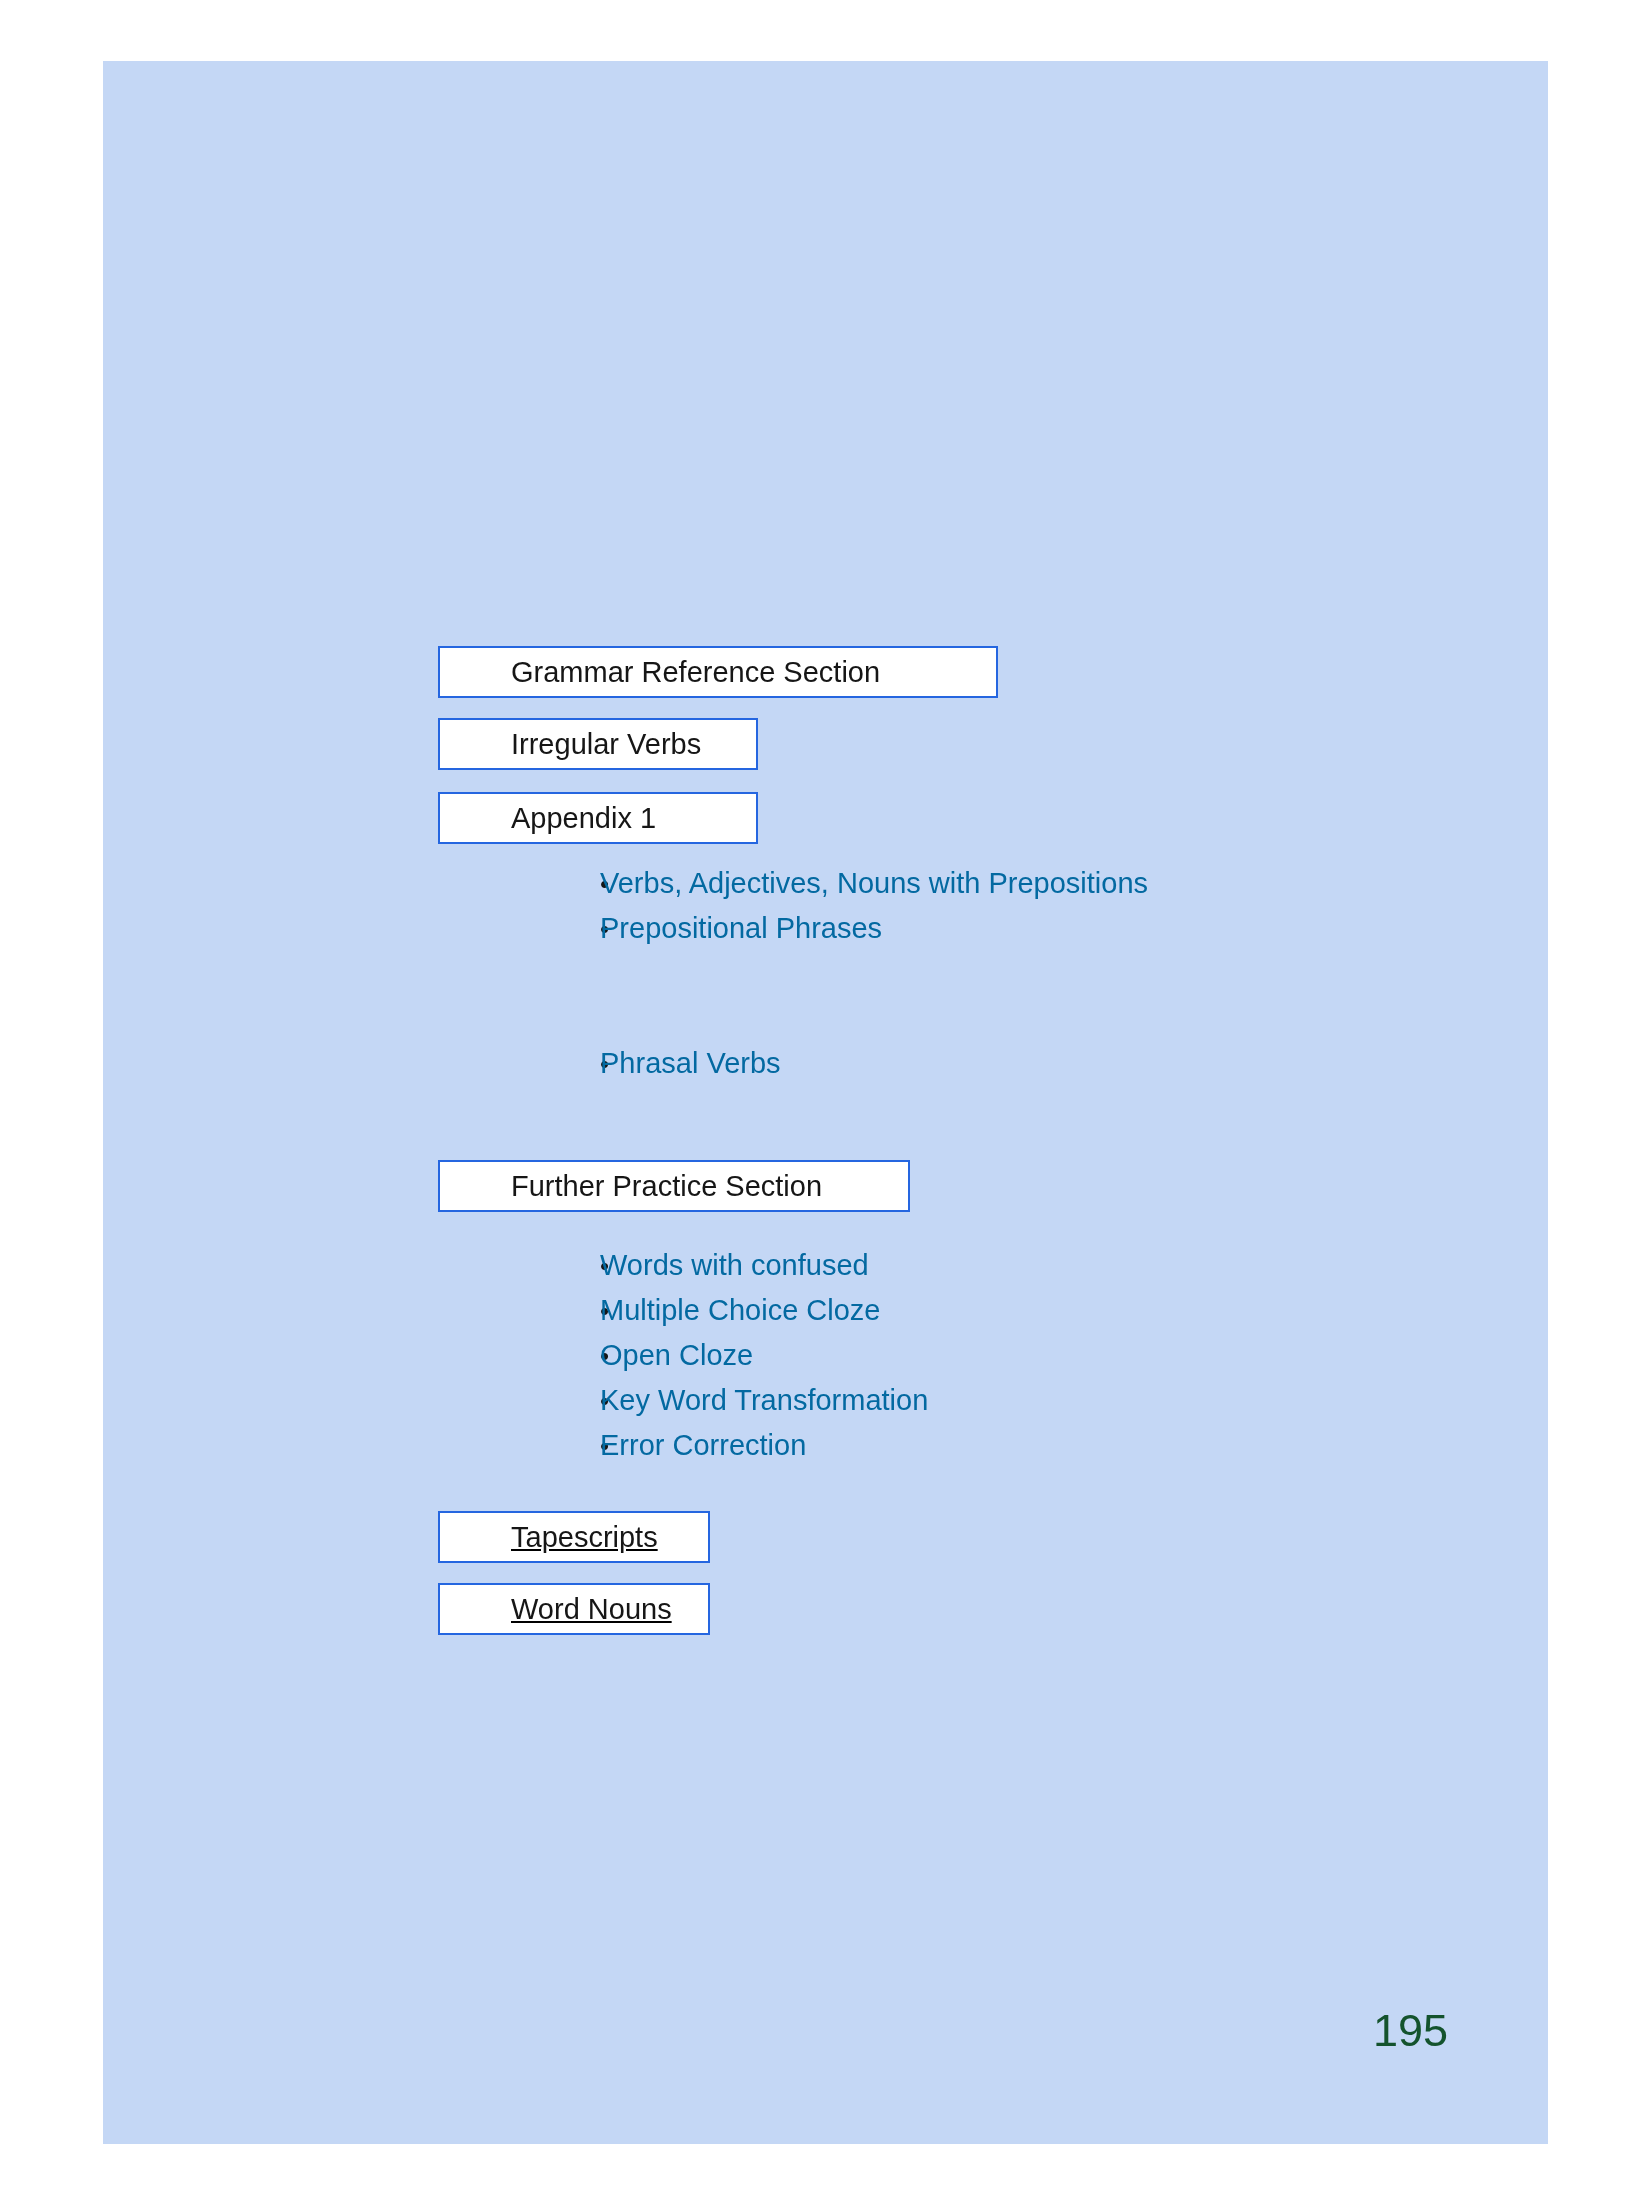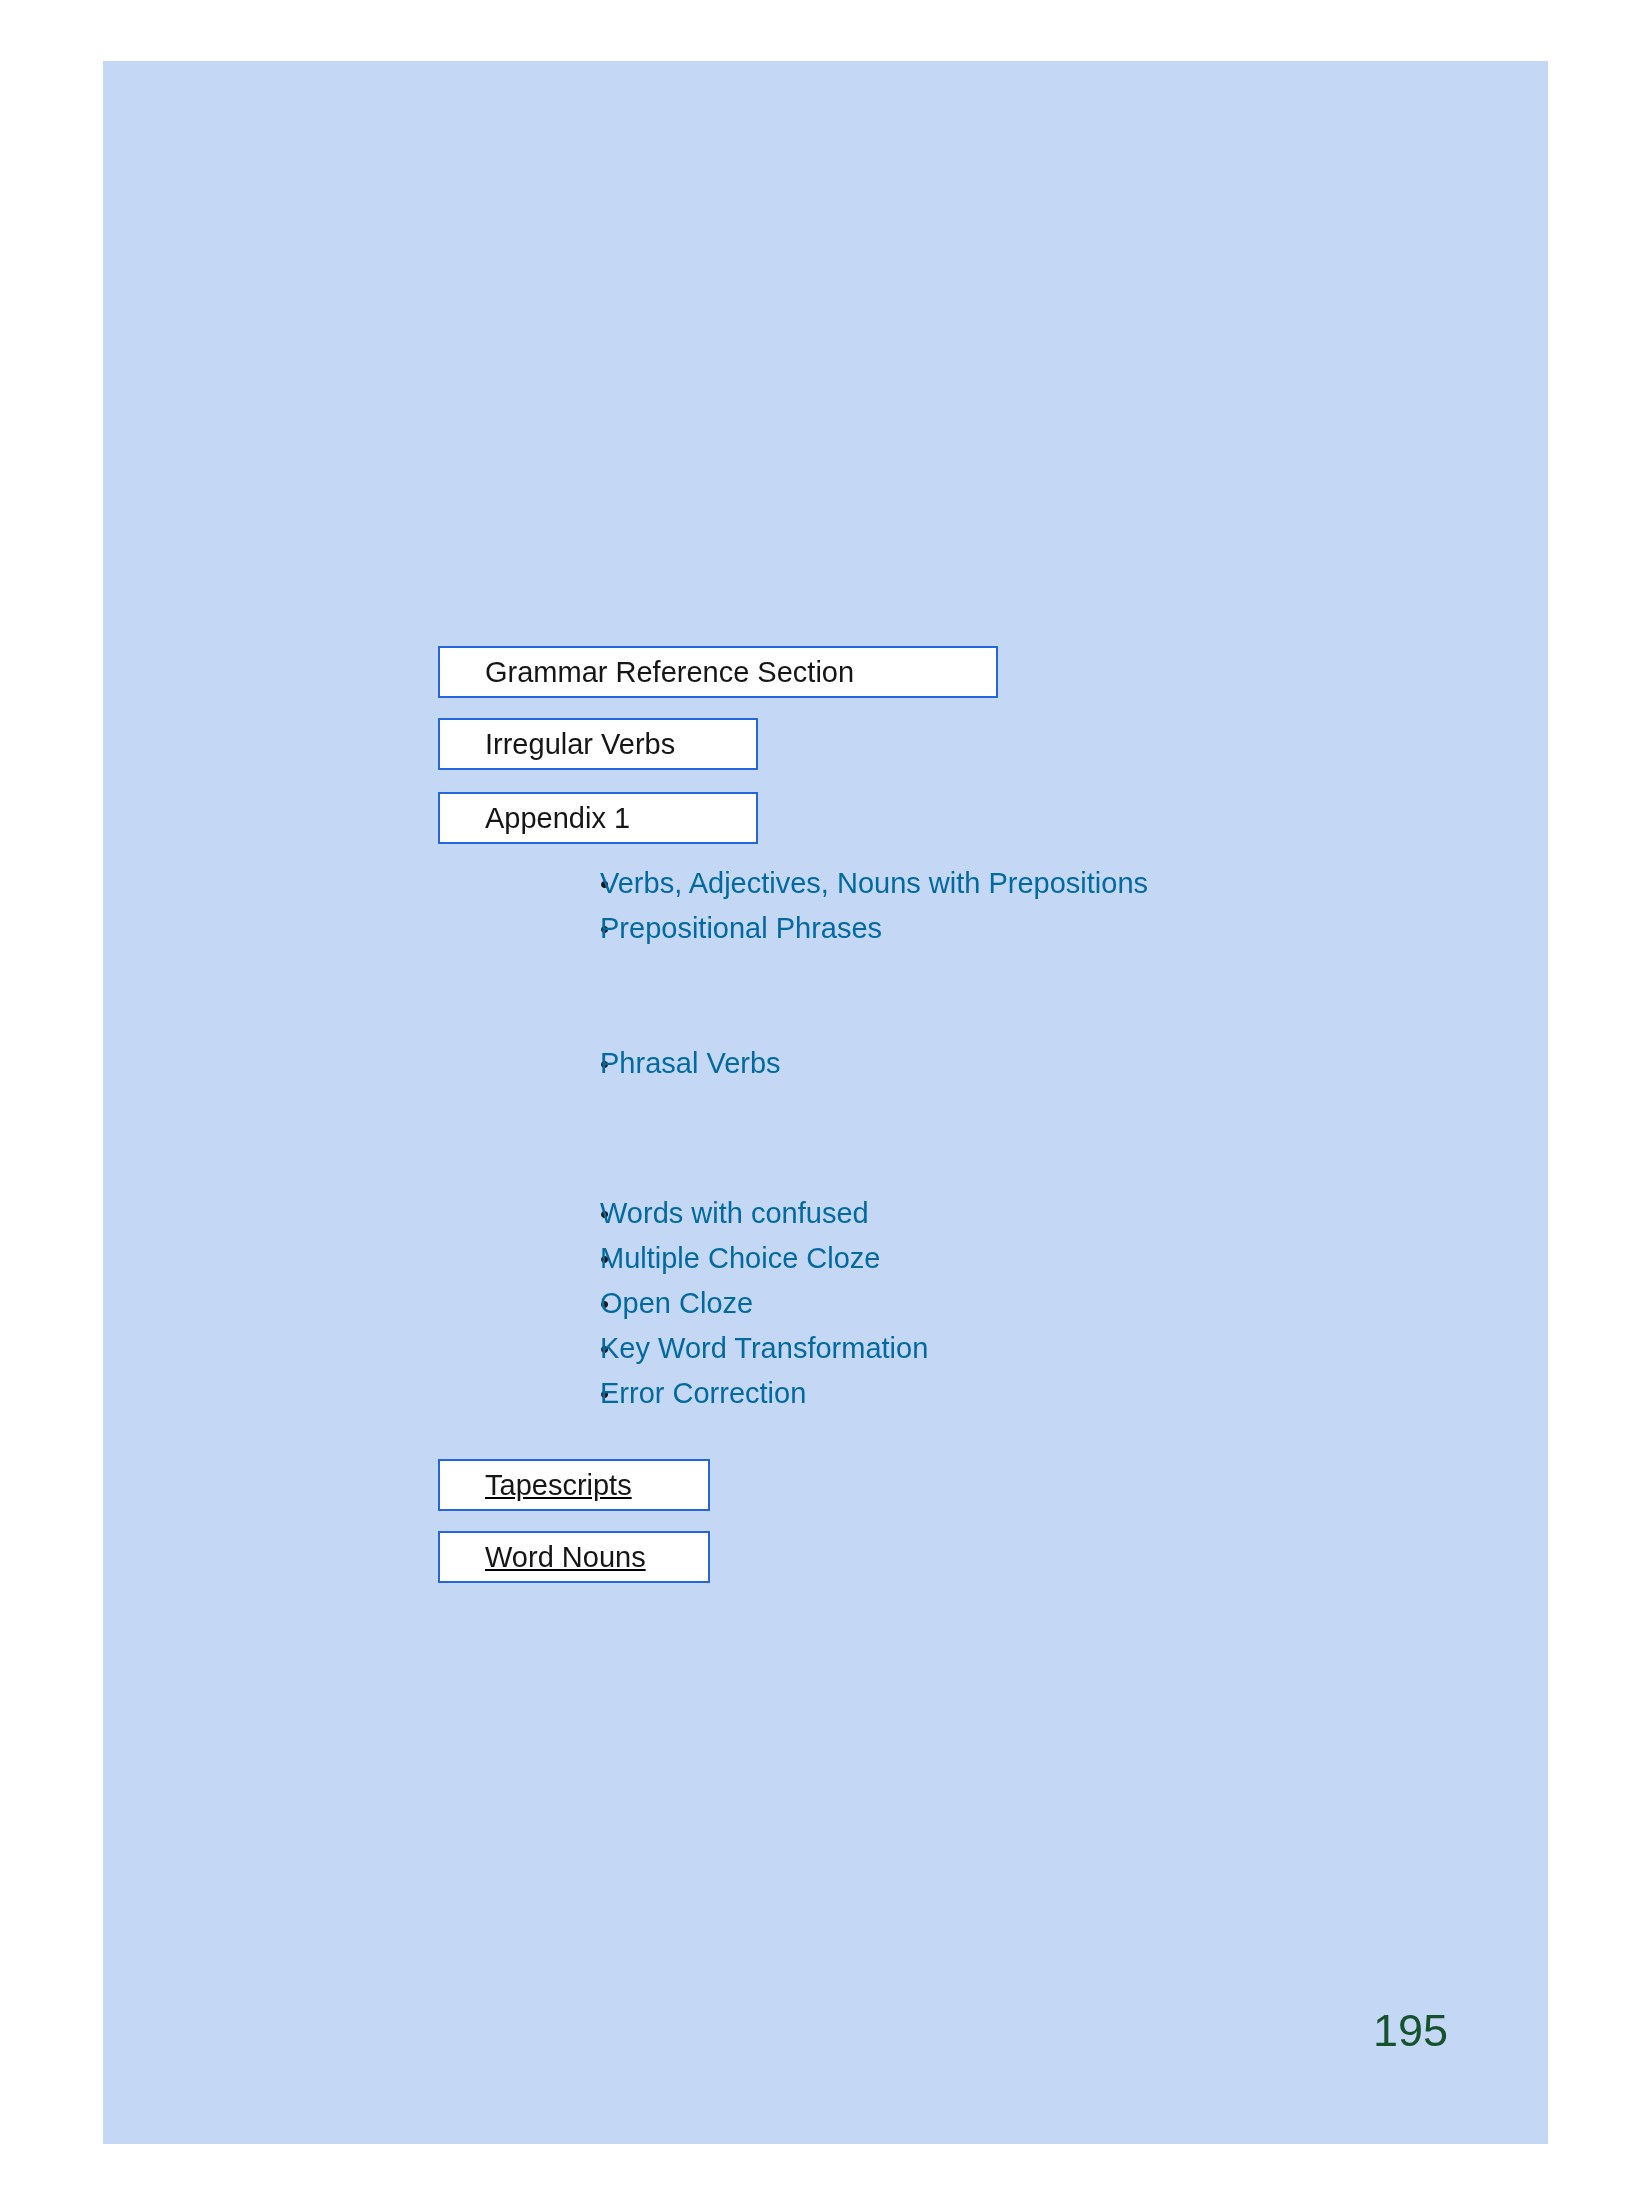--- a/index.html
+++ b/index.html
@@ -31,21 +31,21 @@
     width: 1048px;
   }
 
   .section-box {
     box-sizing: border-box;
     border: 2.6px solid #2566e0;
     background: #ffffff;
     height: 52px;
     display: flex;
     align-items: center;
-    padding-left: 45px;
+    padding-left: 71px;
     margin: 0;
   }
 
   .section-box .box-label {
     font-size: 29px;
     color: #161616;
     line-height: 1;
     white-space: nowrap;
   }
 
@@ -137,20 +137,23 @@
 
     <ul class="bullets">
       <li>
         <span class="bullet-dot">•</span>
         <span class="bullet-text">Phrasal Verbs</span>
       </li>
     </ul>
 
     <div class="gap-75"></div>
 
+    <div class="section-box w-fps">
+      <span class="box-label">Further Practice Section</span>
+    </div>
 
     <div class="gap-45"></div>
 
     <ul class="bullets">
       <li>
         <span class="bullet-dot">•</span>
         <span class="bullet-text">Words with confused</span>
       </li>
       <li>
         <span class="bullet-dot">•</span>

